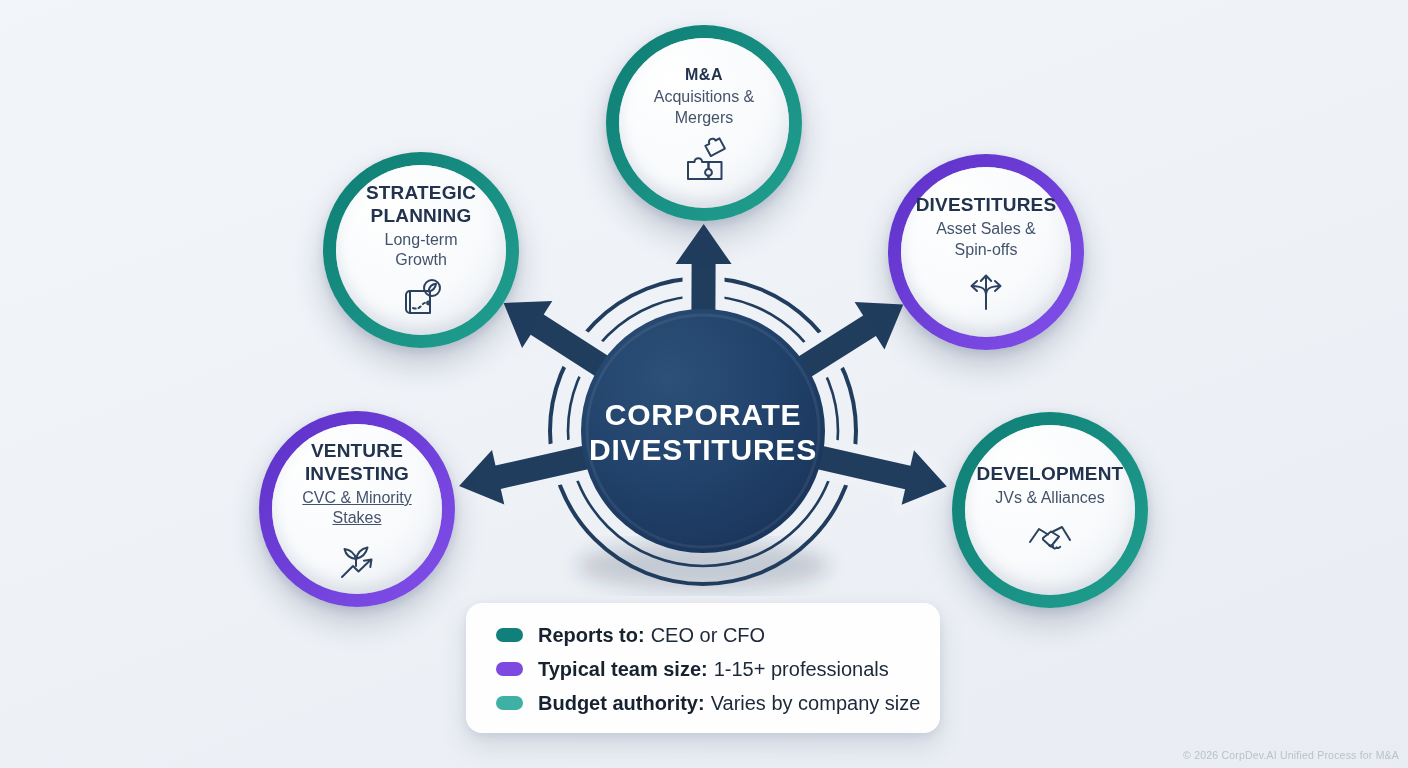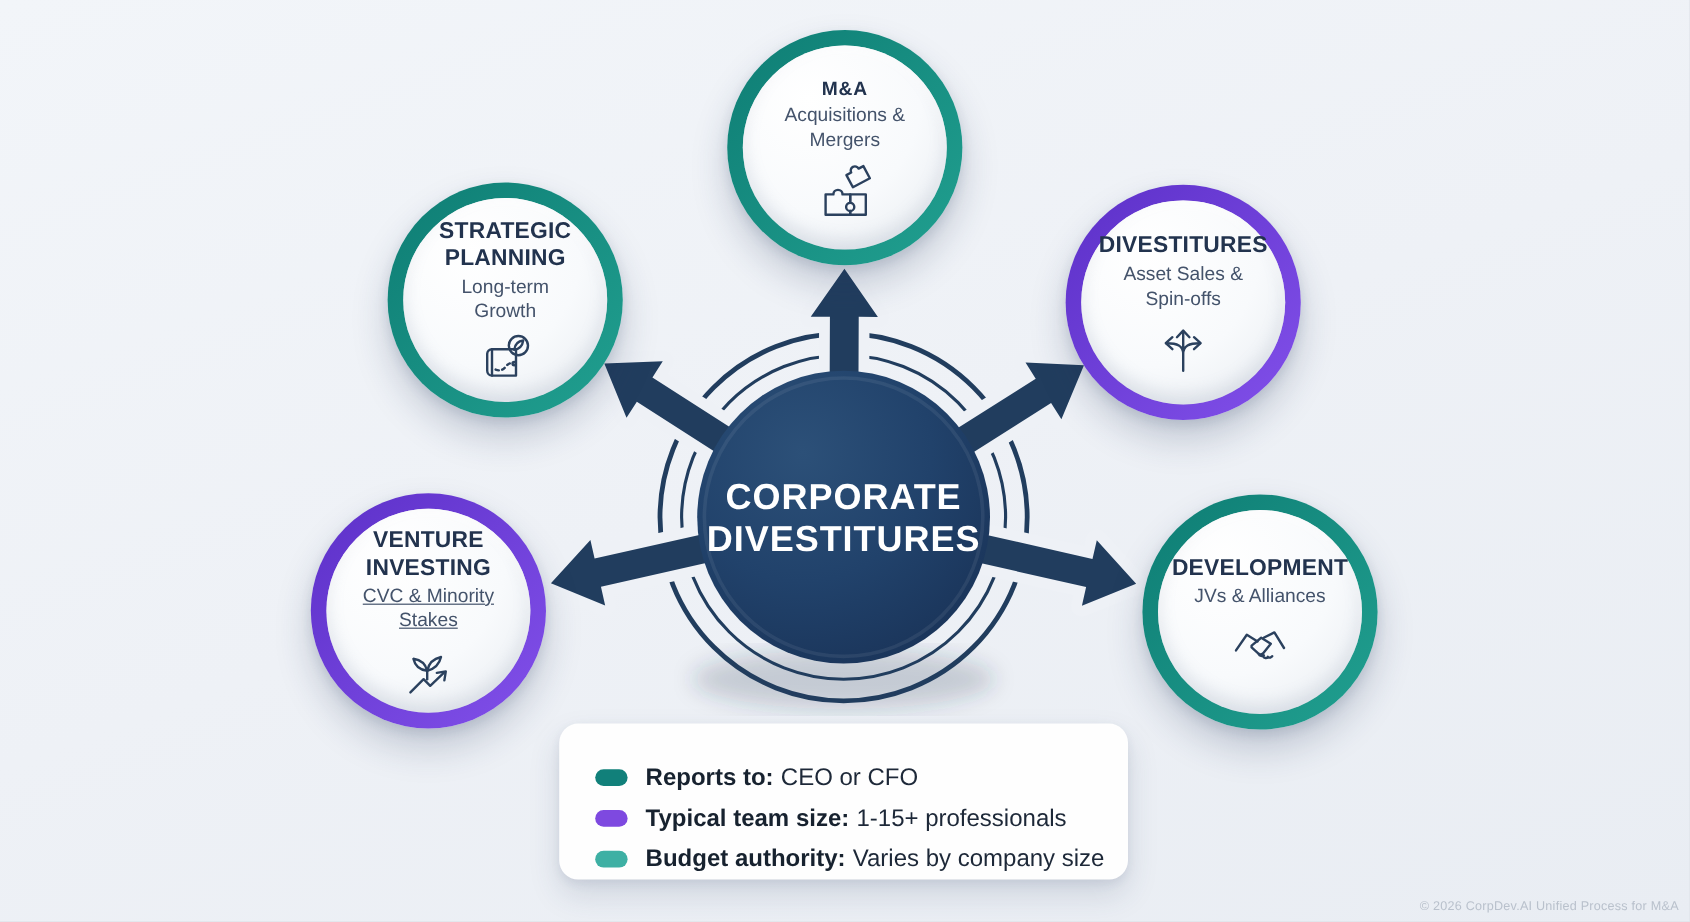--- a/index.html
+++ b/index.html
@@ -29,21 +29,21 @@
   .node-subtitle{font-size:16px;line-height:1.27;color:#44536b;margin-top:3px;}
   .sub-w100 .node-subtitle{max-width:104px;}
   .sub-w120 .node-subtitle{max-width:122px;}
   .sub-w130 .node-subtitle{max-width:132px;text-decoration:underline;}
   .node-icon{margin-top:7px;flex:none;}
   .node-icon path,.node-icon rect,.node-icon circle,.node-icon polyline{
     stroke:#2b415e;stroke-width:2;fill:none;stroke-linecap:round;stroke-linejoin:round;
   }
   .legend{
     position:absolute;left:466px;top:603px;width:474px;height:130px;box-sizing:border-box;
-    background:#fefefe;border-radius:16px;padding:28px 0 0 30px;
+    background:#fefefe;border-radius:16px;padding:15px 0 0 30px;
     box-shadow:0 12px 26px rgba(50,70,100,.15),0 3px 8px rgba(50,70,100,.08);
   }
   .legend-row{display:flex;align-items:center;height:34px;}
   .legend-pill{width:27px;height:14px;border-radius:7px;margin-right:15px;flex:none;}
   .legend-text{font-size:20px;color:#1d2838;}
   .legend-label{font-weight:bold;color:#17222f;}
   .legend-value{margin-left:6px;}
   .copyright{
     position:absolute;right:9px;bottom:7px;font-size:10.5px;color:#b9c1cc;letter-spacing:.2px;
   }

